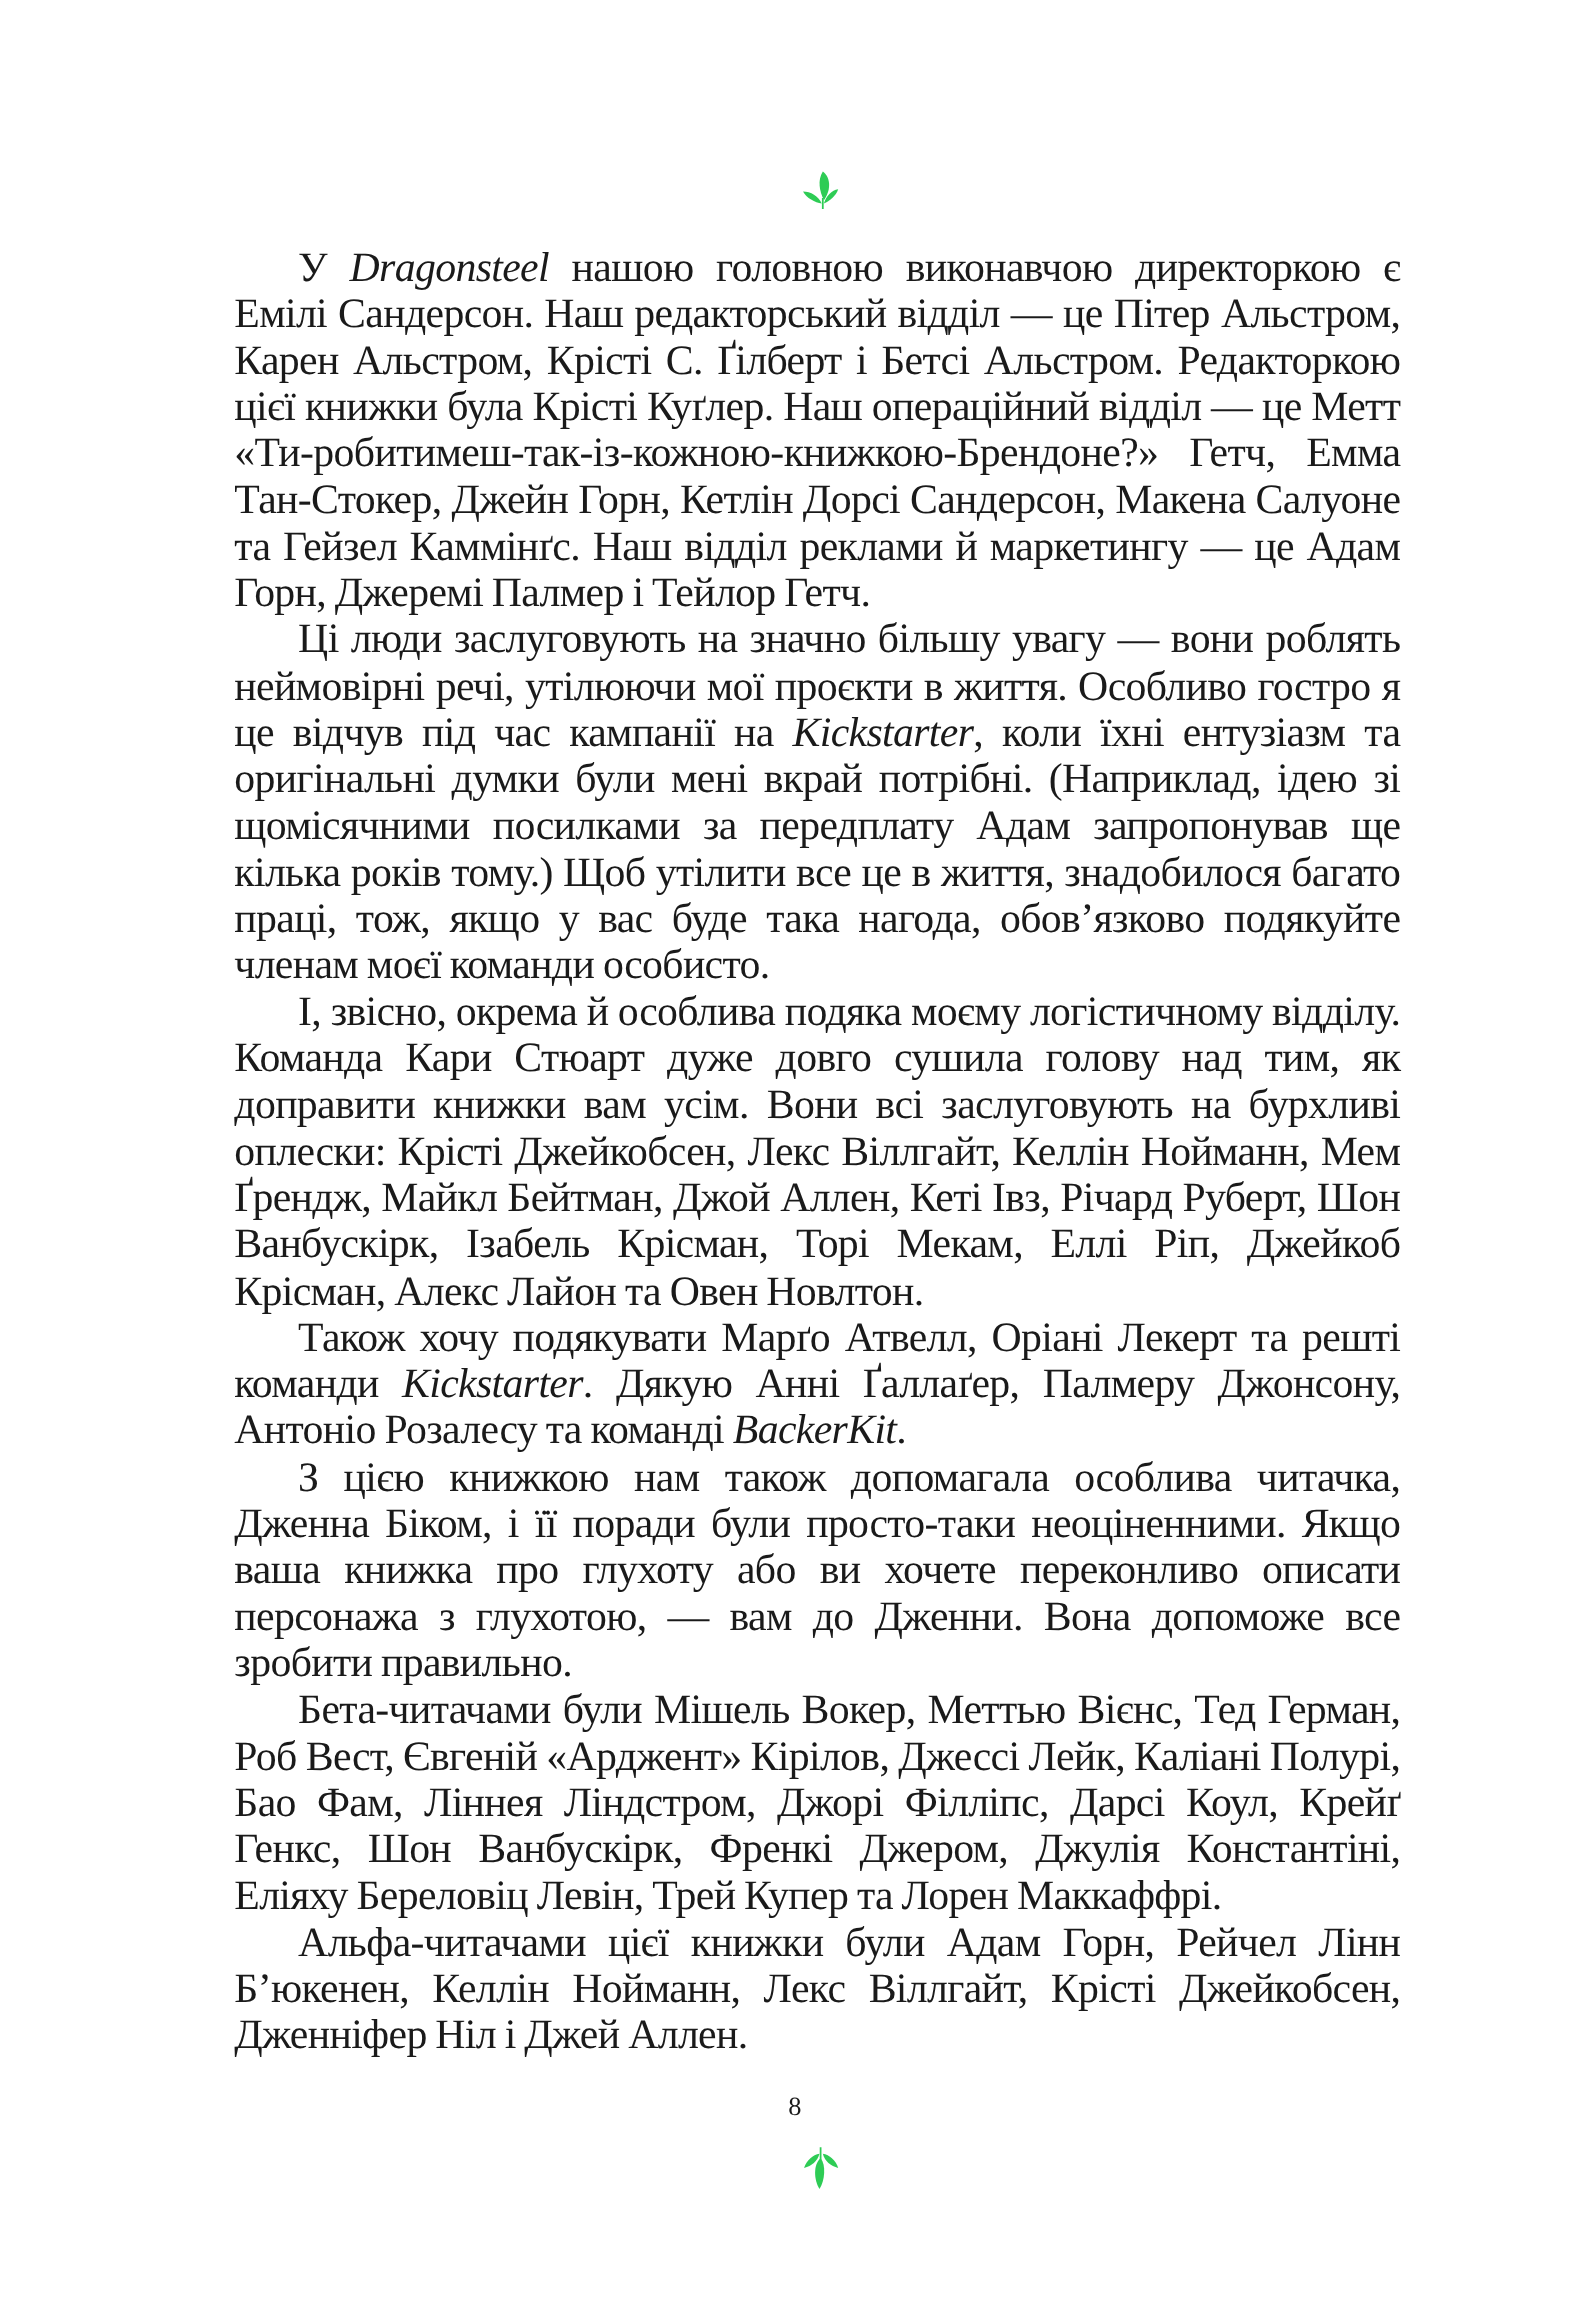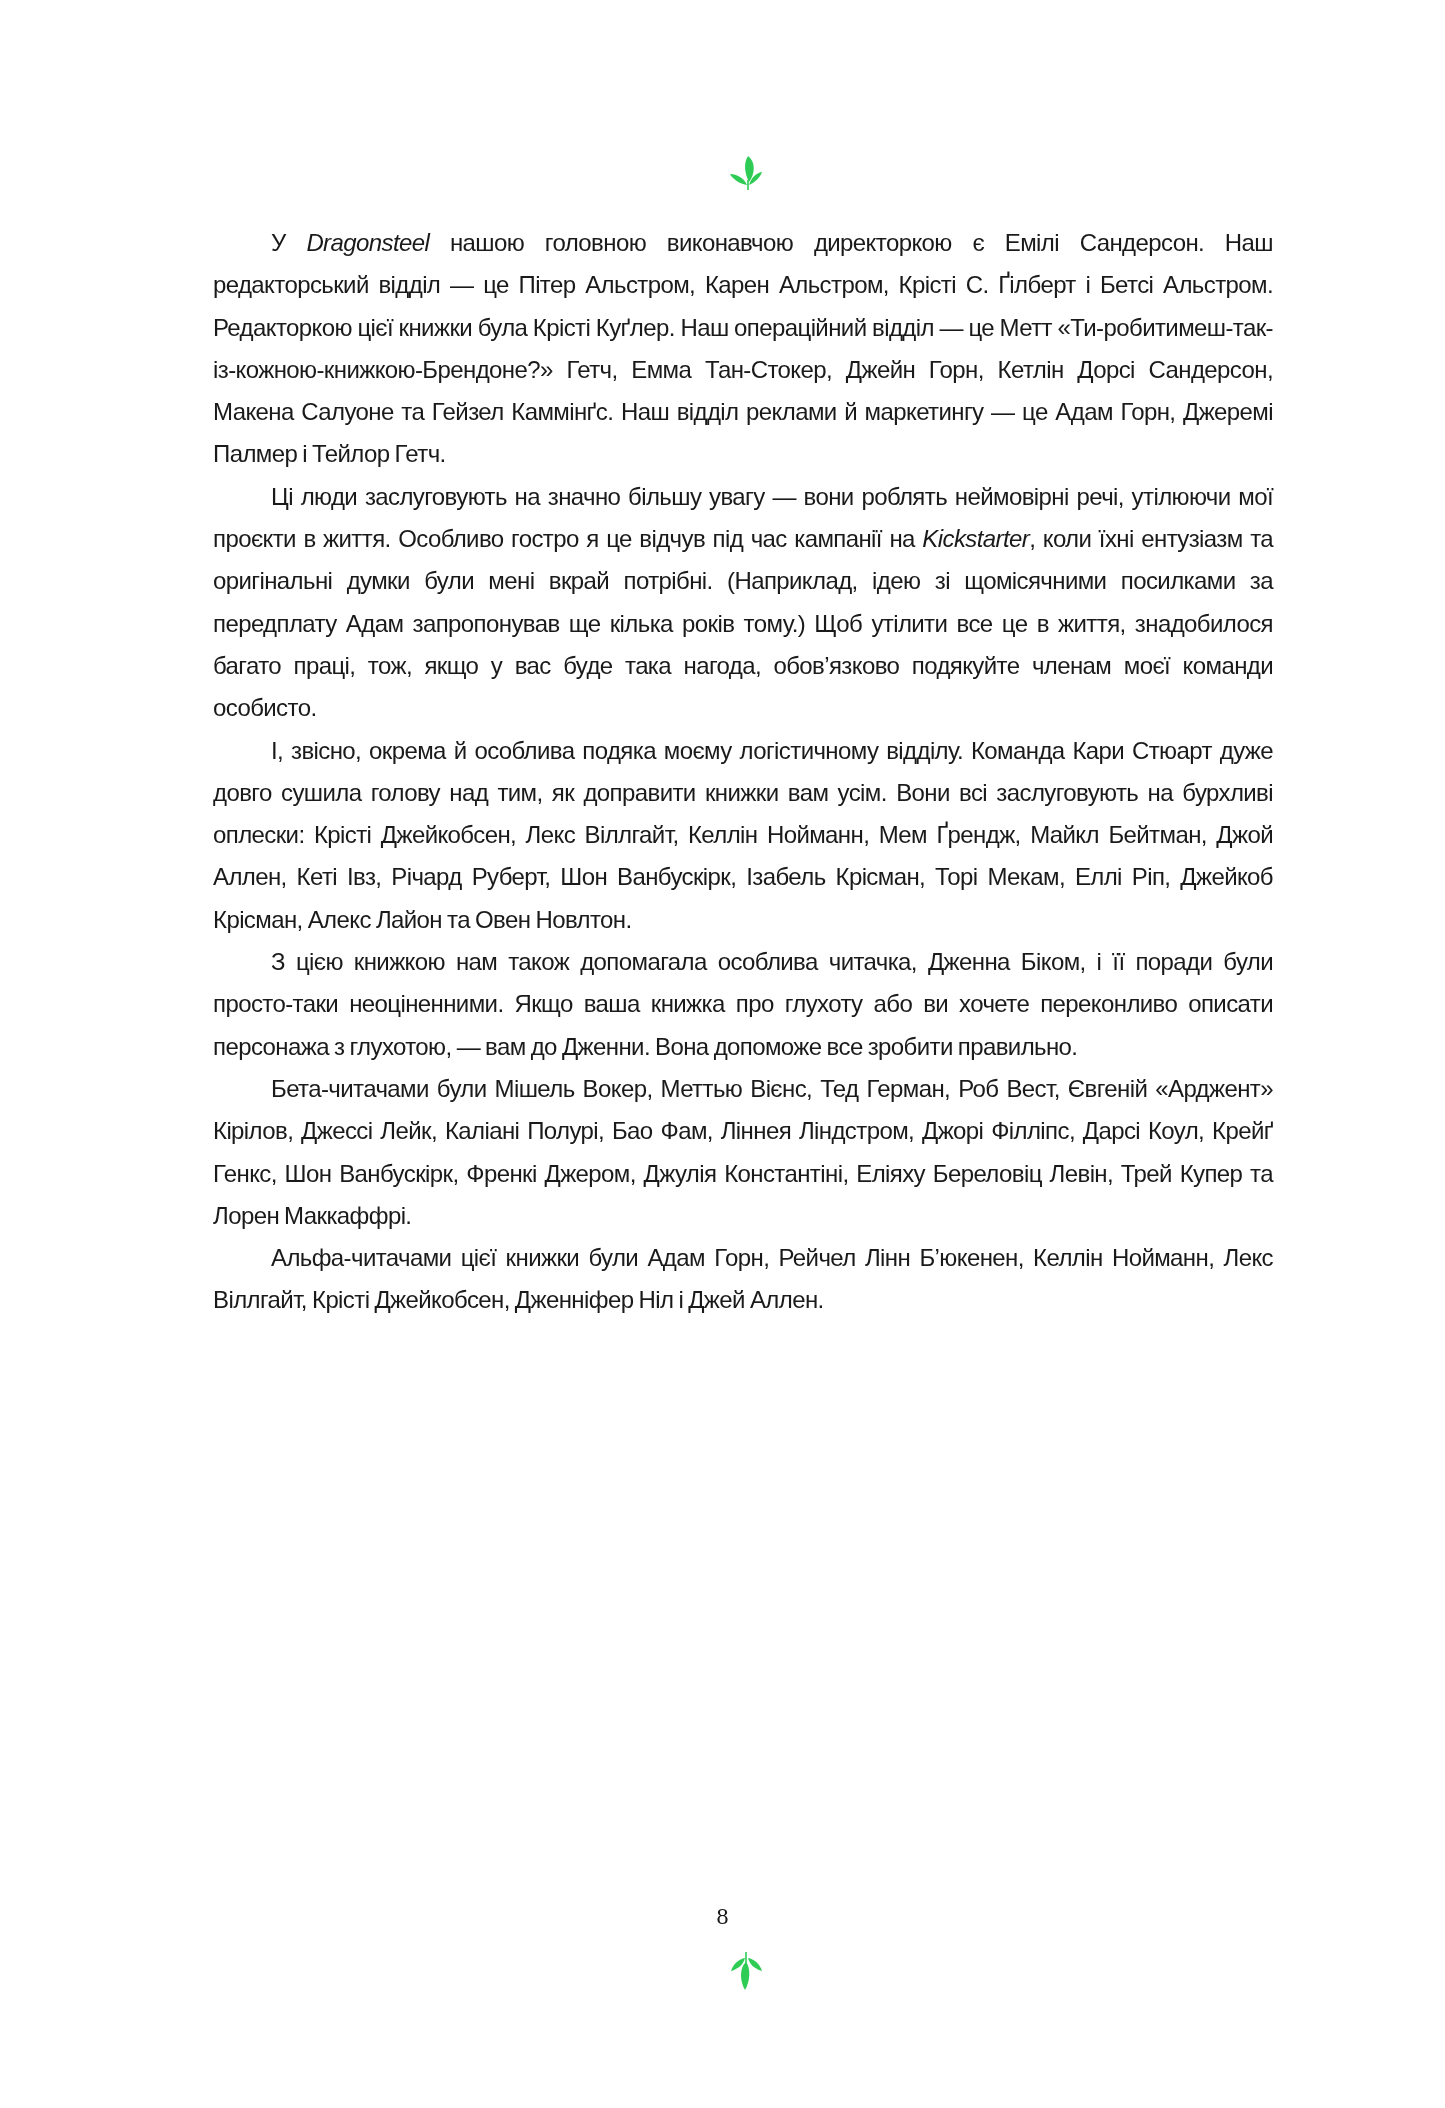--- a/index.html
+++ b/index.html
@@ -19,22 +19,22 @@
       left: 727px;
       top: 152px;
       width: 40px;
       height: 40px;
     }
     .page-text {
       position: absolute;
       left: 213px;
       top: 222px;
       width: 1060px;
-      font-family: Liberation Sans, sans-serif;
-      font-size: 24px;
+      font-family: Liberation Serif, serif;
+      font-size: 38px;
       line-height: 42.3px;
       text-align: justify;
       letter-spacing: -0.6px;
       word-spacing: -1px;
       hyphens: manual;
     }
     .page-text p {
       margin: 0;
       text-indent: 58px;
     }
@@ -73,20 +73,23 @@
   <p>
     <span>У </span><em>Dragonsteel</em><span> нашою головною виконавчою директоркою є Емілі Сандерсон. Наш редакторський відділ — це Пітер Альстром, Карен Альстром, Крісті С. Ґілберт і Бетсі Альстром. Редакторкою цієї книжки була Крісті Куґлер. Наш операційний відділ — це Метт «Ти-робитимеш-так-із-кожною-книжкою-Брендоне?» Гетч, Емма Тан-Стокер, Джейн Горн, Кетлін Дорсі Сандерсон, Макена Салуоне та Гейзел Каммінґс. Наш відділ реклами й маркетингу — це Адам Горн, Джеремі Палмер і Тейлор Гетч.</span>
   </p>
   <p>
     <span>Ці люди заслуговують на значно більшу увагу — вони роблять неймовірні речі, утілюючи мої проєкти в життя. Особливо гостро я це відчув під час кампанії на </span><em>Kickstarter</em><span>, коли їхні ентузіазм та оригінальні думки були мені вкрай потрібні. (Наприклад, ідею зі щомісячними посилками за передплату Адам запропонував ще кілька років тому.) Щоб утілити все це в життя, знадобилося багато праці, тож, якщо у вас буде така нагода, обов’язково подякуйте членам моєї команди особисто.</span>
   </p>
   <p>
     <span>І, звісно, окрема й особлива подяка моєму логістичному відділу. Команда Кари Стюарт дуже довго сушила голову над тим, як доправити книжки вам усім. Вони всі заслуговують на бурхливі оплески: Крісті Джейкобсен, Лекс Віллгайт, Келлін Нойманн, Мем Ґрендж, Майкл Бейтман, Джой Аллен, Кеті Івз, Річард Руберт, Шон Ванбускірк, Ізабель Крісман, Торі Мекам, Еллі Ріп, Джейкоб Крісман, Алекс Лайон та Овен Новлтон.</span>
   </p>
   <p>
+    <span>Також хочу подякувати Марґо Атвелл, Оріані Лекерт та решті команди </span><em>Kickstarter</em><span>. Дякую Анні Ґаллаґер, Палмеру Джонсону, Антоніо Розалесу та команді </span><em>BackerKit</em><span>.</span>
+  </p>
+  <p>
     <span>З цією книжкою нам також допомагала особлива читачка, Дженна Біком, і її поради були просто-таки неоціненними. Якщо ваша книжка про глухоту або ви хочете переконливо описати персонажа з глухотою, — вам до Дженни. Вона допоможе все зробити правильно.</span>
   </p>
   <p>
     <span>Бета-читачами були Мішель Вокер, Меттью Вієнс, Тед Герман, Роб Вест, Євгеній «Арджент» Кірілов, Джессі Лейк, Каліані Полурі, Бао Фам, Ліннея Ліндстром, Джорі Філліпс, Дарсі Коул, Крейґ Генкс, Шон Ванбускірк, Френкі Джером, Джулія Константіні, Еліяху Береловіц Левін, Трей Купер та Лорен Маккаффрі.</span>
   </p>
   <p>
     <span>Альфа-читачами цієї книжки були Адам Горн, Рейчел Лінн Б’юкенен, Келлін Нойманн, Лекс Віллгайт, Крісті Джейкобсен, Дженніфер Ніл і Джей Аллен.</span>
   </p>
 </div>
 

